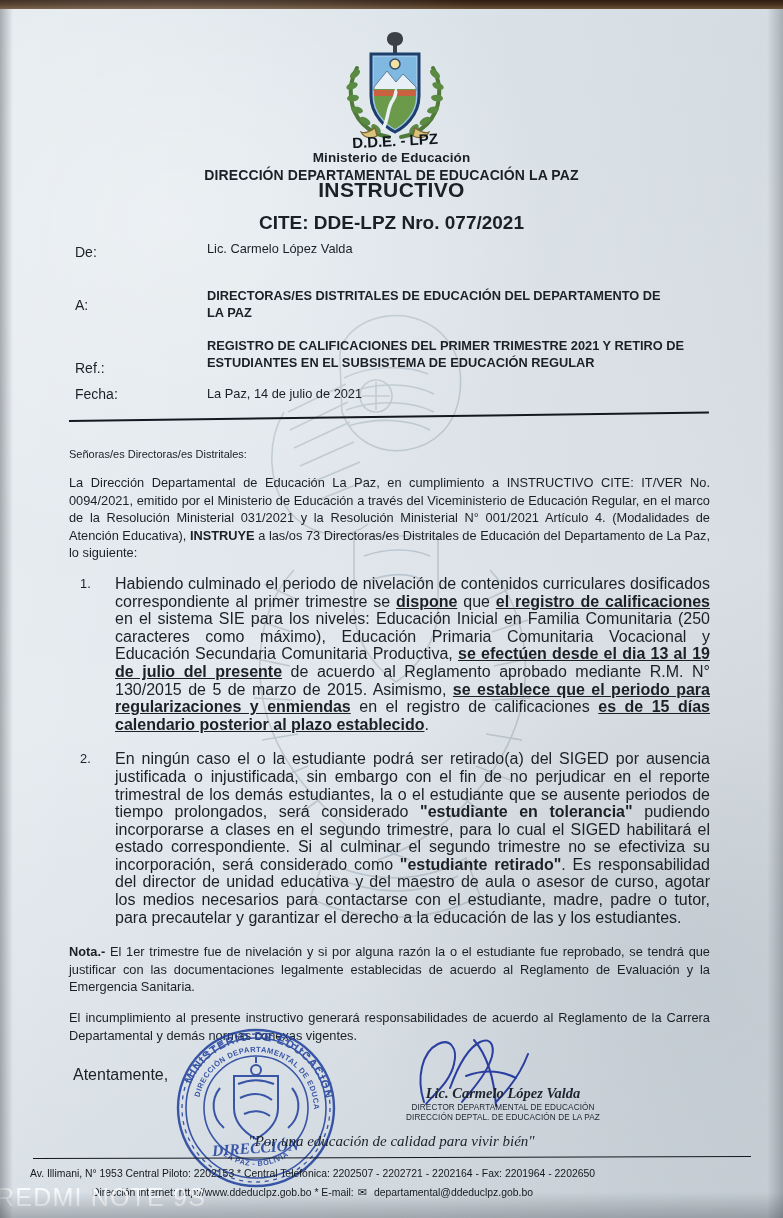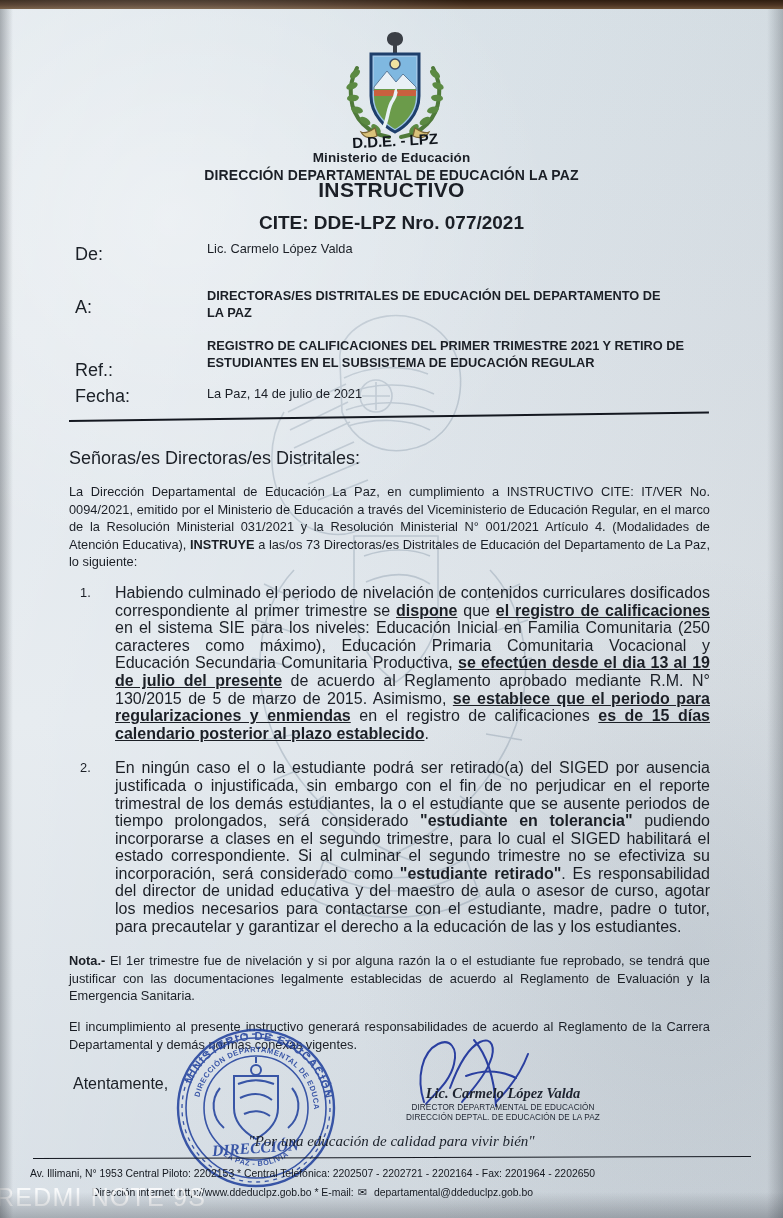--- a/index.html
+++ b/index.html
@@ -77,39 +77,39 @@
   #instructivo {
     top: 178px; font-size: 21px; font-weight: bold; letter-spacing: .4px;
   }
   #cite {
     top: 212px; font-size: 19px; font-weight: bold;
   }
 
   
   .meta-row { position: absolute; left: 0; width: 783px; }
   .meta-label {
-    position: absolute; font-size: 18px; color: #1b2027;
+    position: absolute; font-size: 14px; color: #1b2027;
   }
   .meta-value {
     position: absolute; left: 207px; width: 500px; font-size: 12.8px; line-height: 16.5px;
   }
   .meta-value.bold { font-weight: bold; }
   .b { font-weight: bold; }
 
   
   #rule {
     position: absolute; left: 69px; top: 420px; width: 640px; height: 0;
     border-top: 2px solid #141820;
     transform: rotate(-0.75deg);
     transform-origin: left center;
   }
 
   
   #body { position: absolute; left: 69px; top: 448px; width: 641px; }
-  .salutation { font-size: 18px; margin: 0 0 14px 0; }
+  .salutation { font-size: 11px; margin: 0 0 14px 0; }
   .para {
     font-size: 12.8px; line-height: 17.6px; text-align: justify;
     margin: 0 0 13px 0;
   }
   ol.items {
     margin: 4px 0 0 0;
     padding-left: 38px;
     list-style: none;
     counter-reset: li;
   }

